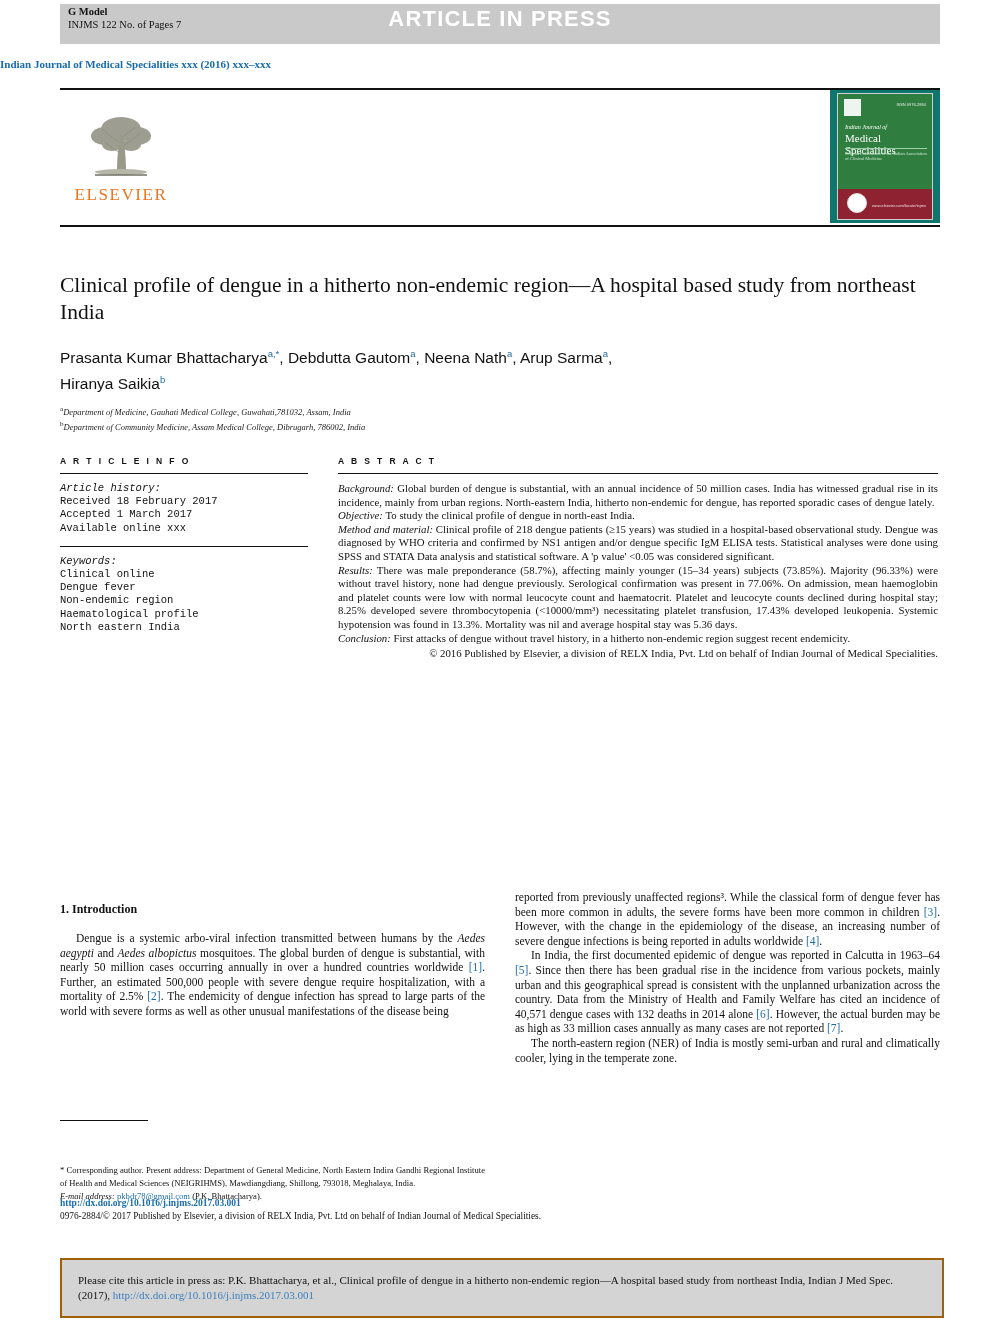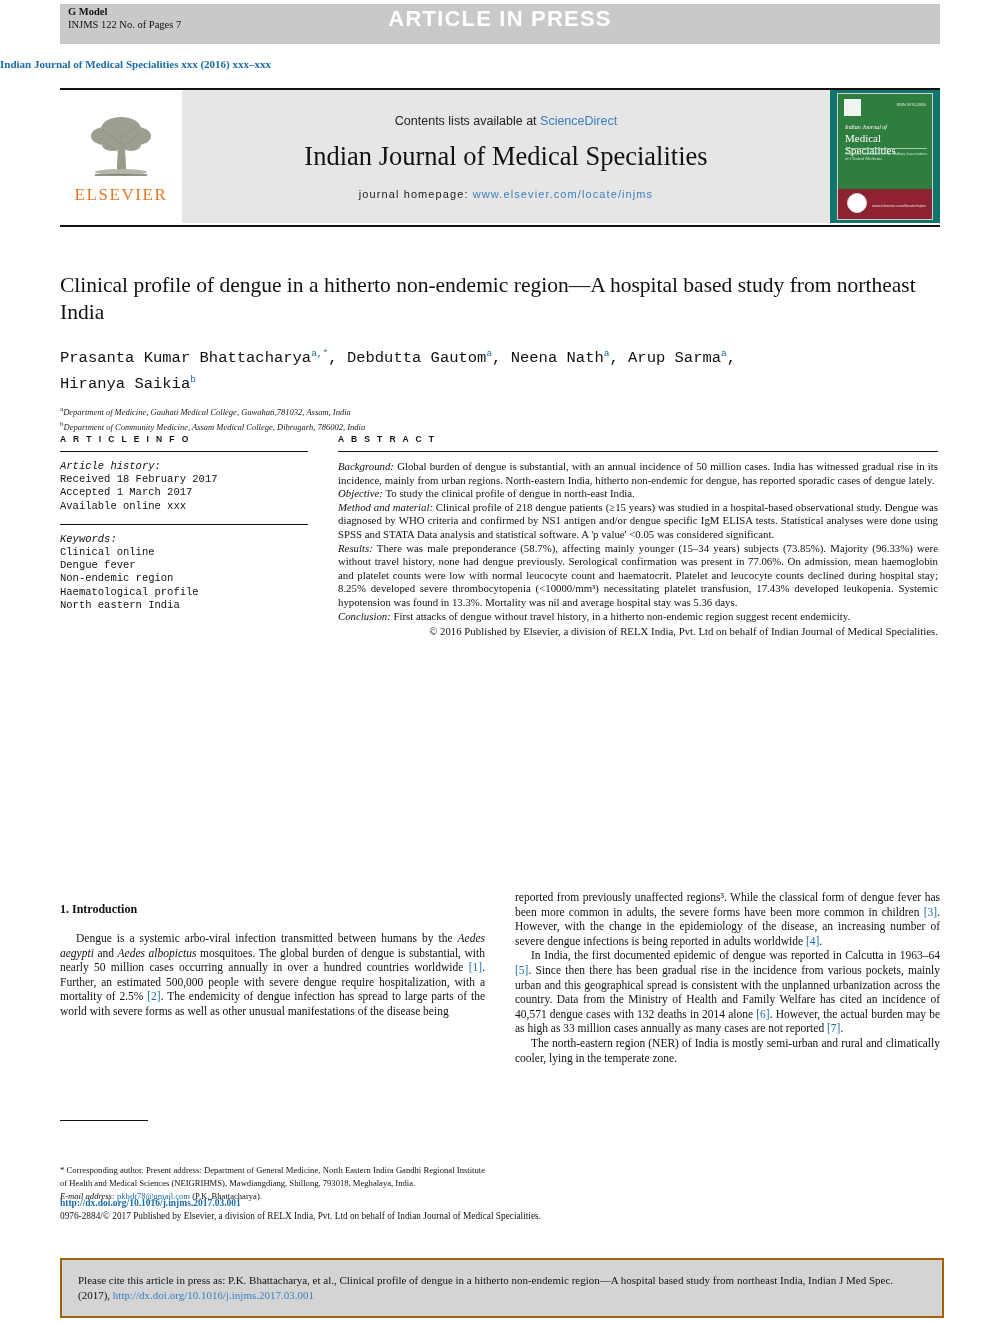--- a/index.html
+++ b/index.html
@@ -121,33 +121,33 @@
 
   
   .titleblock { position:absolute; left:60px; top:272px; width:880px; }
   .art-title {
     font-family:"Liberation Serif", serif;
     font-size:21.5px; line-height:27px; color:#111; font-weight:normal;
     margin:0;
   }
   .authors {
     margin-top:17px;
-    font-family:Liberation Mono, monospace;
+    font-family:Liberation Sans, sans-serif;
     font-size:15.5px; line-height:22px; color:#111;
   }
   .authors sup { color:#1a6ca8; font-size:9.5px; }
   .affils {
     margin-top:9px;
     font-family:"Liberation Serif", serif;
     font-style:italic; font-size:8.5px; line-height:11.5px; color:#222;
   }
   .affils sup { font-style:normal; }
 
   
-  .infoblock { position:absolute; left:60px; top:434px; width:880px; }
+  .infoblock { position:absolute; left:60px; top:456px; width:880px; }
   .ib-row { display:flex; gap:30px; }
   .ib-left { width:248px; }
   .ib-right { width:600px; }
   .sec-head {
     font-family:"Liberation Sans", sans-serif;
     font-size:8.5px; font-weight:bold; letter-spacing:2.4px; color:#111;
     margin-bottom:7px;
   }
   .rule { border-top:1.5px solid #111; margin:0 0 8px 0; }
   .rule-thin { border-top:1px solid #111; margin:11px 0 8px 0; }
@@ -252,29 +252,20 @@
           <ellipse cx="28" cy="36" rx="10" ry="6"></ellipse>
           <ellipse cx="47" cy="36" rx="10" ry="6"></ellipse>
         </g>
         <path d="M33 62 C33 50 34 40 36 27 L39 27 C41 40 42 50 42 62 Z" fill="#9a9a8a"></path>
         <ellipse cx="37" cy="63" rx="26" ry="3" fill="#b5b5a8"></ellipse>
         <path d="M11 66 H63" stroke="#6f6f62" stroke-width="1.4"></path>
       </svg>
       <div class="elsevier-wordmark">ELSEVIER</div>
     </div>
 
-    <div class="mast-center">
-      <div class="contents-line">
-        <span>Contents lists available at </span><span class="sd">ScienceDirect</span>
-      </div>
-      <div class="journal-title">Indian Journal of Medical Specialities</div>
-      <div class="homepage">
-        <span>journal homepage: </span><span class="url">www.elsevier.com/locate/injms</span>
-      </div>
-    </div>
 
     <div class="mast-right">
       <div class="cover">
         <div class="els-mini"></div>
         <div class="issn">ISSN 0976-2884</div>
         <div class="ctitle-sm">Indian Journal of</div>
         <div class="ctitle-lg">Medical Specialities</div>
         <div class="ctitle-rule"></div>
         <div class="ctitle-sub">Official Publication of the Indian Association of Clinical Medicine</div>
         <div class="band"></div>

